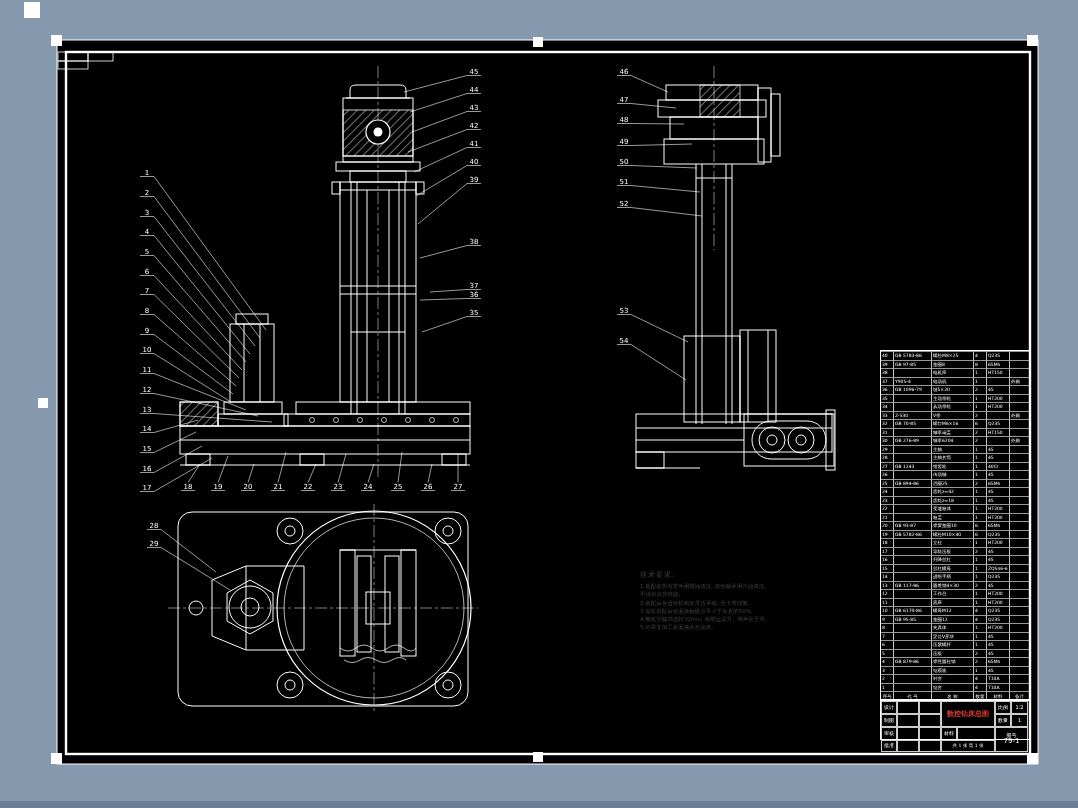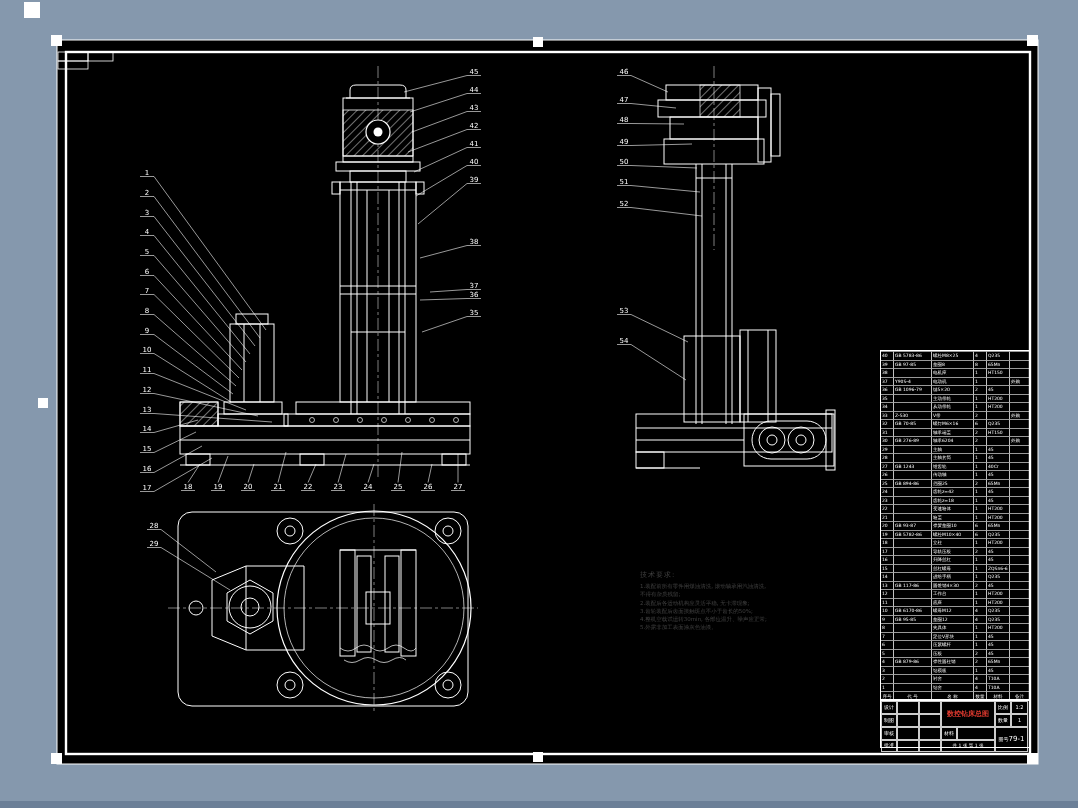--- a/index.html
+++ b/index.html
@@ -15,27 +15,27 @@
   .bom{position:absolute;left:880px;top:350px;width:150px;height:350px;
        border:1.2px solid #fff;box-sizing:border-box;color:#fff;background:transparent;}
   .bom-row{display:grid;grid-template-columns:13px 38px 42px 13px 23px 1fr;height:8.5px;}
   .bom-row.bom-head{height:9px;}
   .bom-cell{border-right:0.5px solid rgba(255,255,255,.75);
             border-top:0.5px solid rgba(255,255,255,.6);
             font-size:4.5px;line-height:8px;overflow:hidden;white-space:nowrap;padding-left:1px;}
   .bom-cell:last-child{border-right:none;}
   .bom-head .bom-cell{text-align:center;padding-left:0;line-height:9px;}
   
-  .titleblock{position:absolute;left:880px;top:700px;width:150px;height:48px;
+  .titleblock{position:absolute;left:880px;top:700px;width:150px;height:40px;
               border:1.5px solid #fff;box-sizing:border-box;color:#fff;}
   .tb-cell{position:absolute;border:0.5px solid rgba(255,255,255,.8);box-sizing:border-box;
            font-size:5px;line-height:1.1;overflow:hidden;white-space:nowrap;
            display:flex;align-items:center;justify-content:center;}
   .tb-title{font-size:7px;font-weight:bold;text-align:center;white-space:normal;line-height:1.25;}
-  .tb-no{flex-direction:row;}
+  .tb-no{flex-direction:column;}
   .tb-no .no-big{font-size:7px;}
 </style>
 </head>
 <body>
 
 <div class="stage">
 
   <svg class="drawing" width="1078" height="808" viewBox="0 0 1078 808">
     <defs>
       <pattern id="hatch" width="6" height="6" patternUnits="userSpaceOnUse" patternTransform="rotate(45)">

